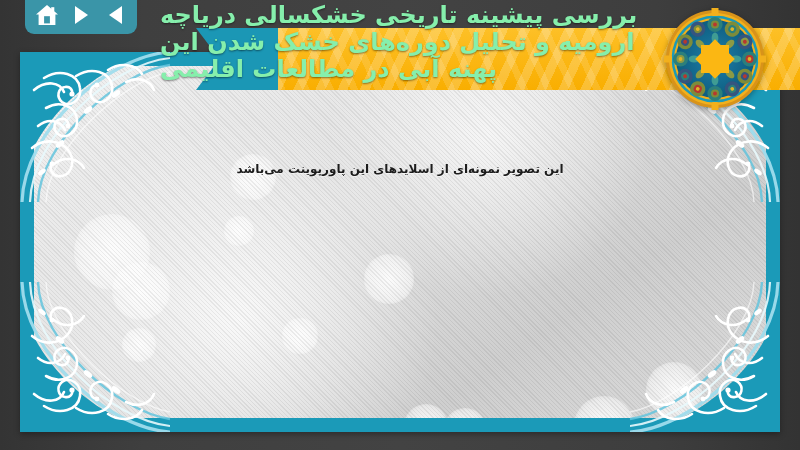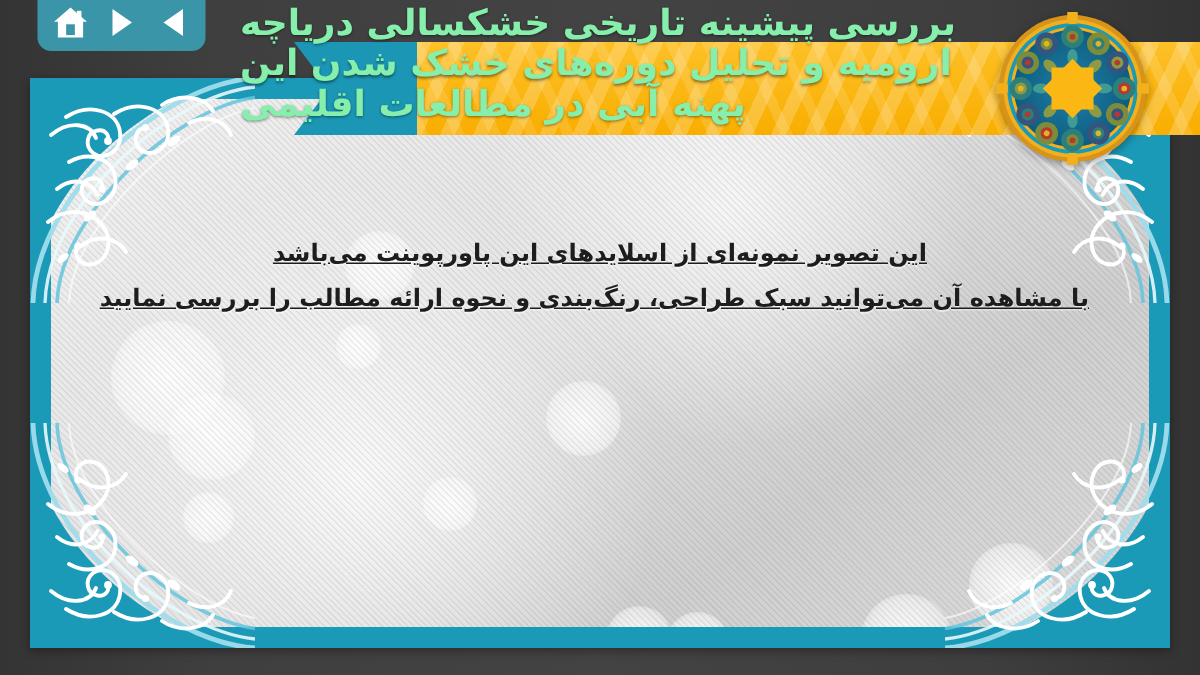--- a/index.html
+++ b/index.html
@@ -193,26 +193,25 @@
     position: absolute;
     left: 40px;
     right: 40px;
     top: 88px;
     text-align: center;
     direction: rtl;
     z-index: 25;
   }
   .body-line {
     color: #1d1d1d;
-    font-size: 16px;
+    font-size: 12px;
     line-height: 30px;
     font-weight: bold;
     white-space: nowrap;
     text-shadow: 0 1px 0 rgba(255,255,255,0.5);
-    text-decoration: underline;
   }
 </style>
 </head>
 <body>
 
 <div id="stage">
 
   <div id="backdrop"></div>
 
   <div id="navbar">
@@ -369,21 +368,20 @@
       <div class="bokeh" style="left:410px; top:342px; width:42px;  height:42px;"></div>
       <div class="bokeh" style="left:540px; top:330px; width:60px;  height:60px;"></div>
       <div class="bokeh" style="left:612px; top:296px; width:56px;  height:56px;"></div>
       <div class="bokeh" style="left:88px;  top:262px; width:34px;  height:34px;"></div>
       <div class="bokeh" style="left:248px; top:252px; width:36px;  height:36px;"></div>
 
       <div id="hatch"></div>
 
       <div id="body-copy">
         <div class="body-line">این تصویر نمونه‌ای از اسلایدهای این پاورپوینت می‌باشد</div>
-        <div class="body-line">با مشاهده آن می‌توانید سبک طراحی، رنگ‌بندی و نحوه ارائه مطالب را بررسی نمایید</div>
       </div>
     </div>
 
     <svg class="corner" id="corner-tl" viewBox="0 0 150 150">
 
       <path d="M0 0 H150 C92 0 0 70 0 150 Z" fill="#1b9ab8"></path>
 
       <path d="M150 0 C88 4 4 78 2 150" fill="none" stroke="#9fdcec" stroke-width="3.2" opacity="0.95"></path>
       <path d="M150 6 C92 12 12 84 10 150" fill="none" stroke="#e8f8fc" stroke-width="2.2" opacity="0.9"></path>
       <path d="M150 13 C98 20 20 90 18 150" fill="none" stroke="#64c4dd" stroke-width="2.4" opacity="0.85"></path>

